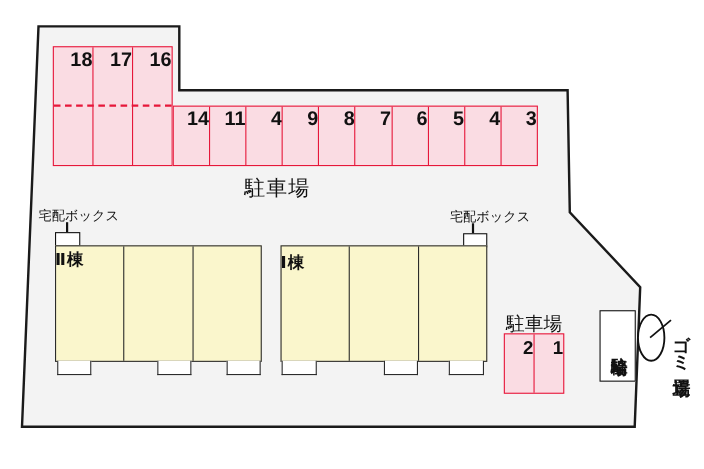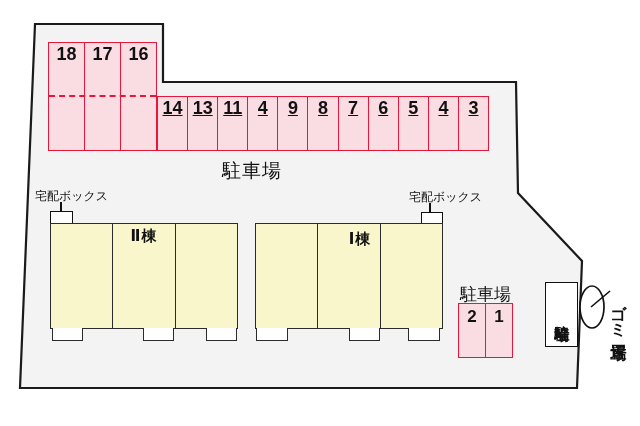--- a/index.html
+++ b/index.html
@@ -8,37 +8,37 @@
     font-family:"Liberation Sans","DejaVu Sans",sans-serif;color:#111;
   }
   #boundary-svg{position:absolute;left:0;top:0;}
   .lbl{position:absolute;font-weight:normal;white-space:nowrap;color:#111;}
   
   .pblock{
     position:absolute;box-sizing:border-box;display:flex;
     background:#fadce3;border:1.7px solid #e6173a;
   }
   .cell{
-    flex:1 1 0;text-align:center;font-weight:bold;font-size:18px;
+    flex:1 1 0;text-align:right;font-weight:bold;font-size:18px;
     padding-top:1px;line-height:1.15;color:#111;
   }
   .cell + .cell{border-left:1.7px solid #e6173a;}
   .dashline{
     position:absolute;left:0;right:0;height:0;
     border-top:2px dashed #e6173a;
   }
   
   .building{
     position:absolute;box-sizing:border-box;display:flex;
     background:#faf6cc;border:1.7px solid #2b2b2b;
   }
   .unit{flex:1 1 0;}
   .unit + .unit{border-left:1.7px solid #2b2b2b;}
   .bldg-label{
-    position:absolute;text-align:center;font-weight:bold;font-size:15px;
+    position:absolute;text-align:left;font-weight:bold;font-size:15px;
     letter-spacing:1px;
   }
   .porch{
     position:absolute;box-sizing:border-box;background:#ffffff;
     border:1.7px solid #2b2b2b;border-top:none;
   }
   .dbox{
     position:absolute;box-sizing:border-box;background:#ffffff;
     border:1.8px solid #111;
   }
@@ -64,23 +64,22 @@
     <line x1="610" y1="291" x2="591" y2="307" stroke="#111" stroke-width="1.6"></line>
   </svg>
 
   <div class="pblock" style="left:48px;top:42px;width:109px;height:109px;">
     <div class="cell">18</div>
     <div class="cell">17</div>
     <div class="cell">16</div>
     <div class="dashline" style="top:52px;"></div>
   </div>
 
-  <div class="pblock" style="left:157px;top:96px;width:332px;height:55px;text-decoration:underline;">
+  <div class="pblock" style="left:157px;top:96px;width:332px;height:55px;">
     <div class="cell">14</div>
-    <div class="cell">13</div>
     <div class="cell">11</div>
     <div class="cell">4</div>
     <div class="cell">9</div>
     <div class="cell">8</div>
     <div class="cell">7</div>
     <div class="cell">6</div>
     <div class="cell">5</div>
     <div class="cell">4</div>
     <div class="cell">3</div>
   </div>
@@ -103,21 +102,21 @@
   <div class="bldg-label" style="left:50px;top:227px;width:188px;">Ⅱ棟</div>
   <div class="porch" style="left:52px;top:327.5px;width:31px;height:13px;"></div>
   <div class="porch" style="left:143px;top:327.5px;width:31px;height:13px;"></div>
   <div class="porch" style="left:206px;top:327.5px;width:31px;height:13px;"></div>
 
   <div class="building" style="left:255px;top:223px;width:188px;height:106px;">
     <div class="unit"></div>
     <div class="unit"></div>
     <div class="unit"></div>
   </div>
-  <div class="bldg-label" style="left:266px;top:230px;width:188px;">Ⅰ棟</div>
+  <div class="bldg-label" style="left:255px;top:230px;width:188px;">Ⅰ棟</div>
   <div class="porch" style="left:256px;top:327.5px;width:32px;height:13px;"></div>
   <div class="porch" style="left:349px;top:327.5px;width:31px;height:13px;"></div>
   <div class="porch" style="left:408px;top:327.5px;width:32px;height:13px;"></div>
 
   <div class="lbl" style="left:450px;top:283px;width:71px;text-align:center;font-size:17px;">駐車場</div>
   <div class="pblock" style="left:458px;top:303px;width:55px;height:55px;">
     <div class="cell" style="font-size:17px;padding-top:3px;">2</div>
     <div class="cell" style="font-size:17px;padding-top:3px;">1</div>
   </div>
 

